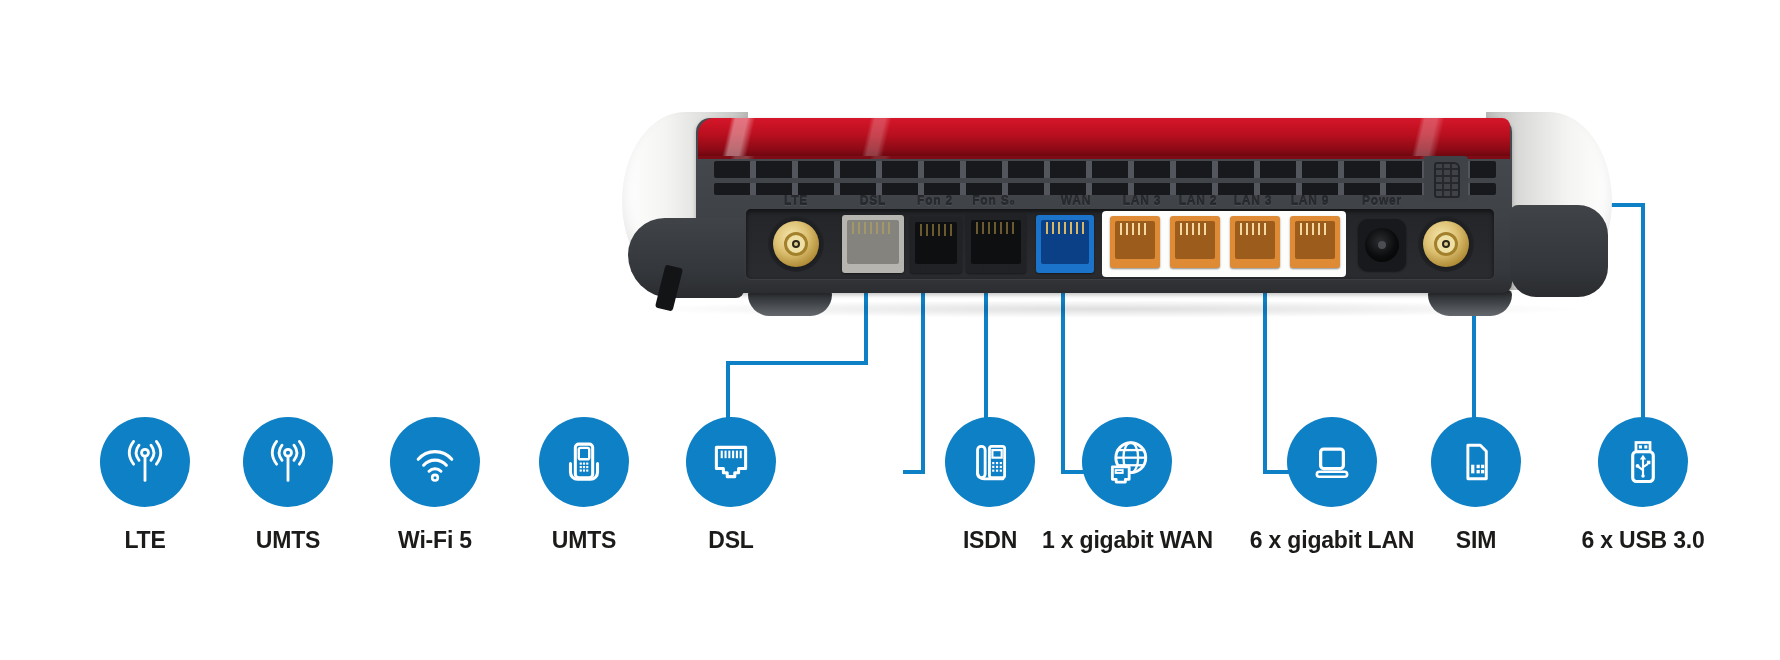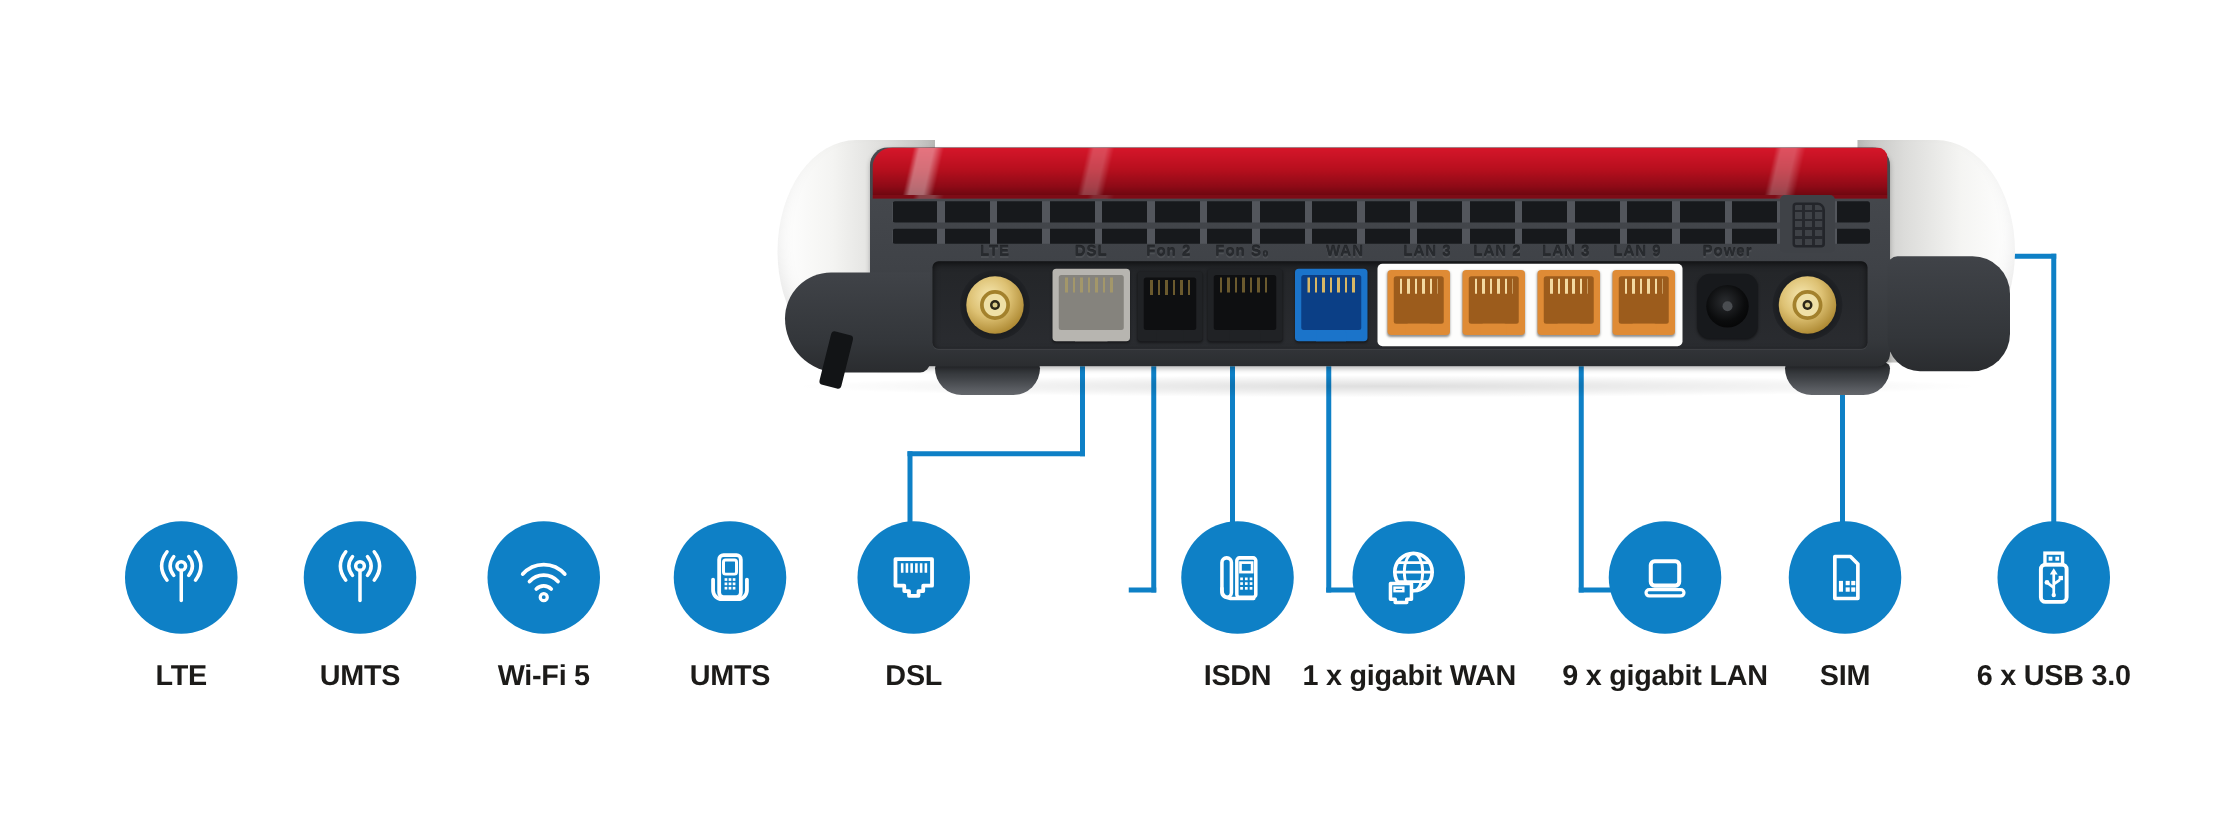--- a/index.html
+++ b/index.html
@@ -327,21 +327,21 @@
     <div class="flabel">1 x gigabit WAN</div>
   </div>
 
   <div class="feature" style="left:1247px;">
     <div class="fcircle">
       <svg viewBox="0 0 48 48" fill="none" stroke="#fff">
         <rect x="13.5" y="12" width="21" height="18" rx="2.8" stroke-width="3"></rect>
         <rect x="10" y="33" width="28" height="4.6" rx="2.3" stroke-width="2.4"></rect>
       </svg>
     </div>
-    <div class="flabel">9 x gigabit LAN</div>
+    <div class="flabel">6 x gigabit LAN</div>
   </div>
 
   <div class="feature" style="left:1391px;">
     <div class="fcircle">
       <svg viewBox="0 0 48 48" fill="none" stroke="#fff">
         <path d="M16.5 8.5 H28 L33.5 14 V39.5 H16.5 Z" stroke-width="2.7" stroke-linejoin="round"></path>
         <g fill="#fff" stroke="none">
           <rect x="19.5" y="26.5" width="3" height="8"></rect>
           <rect x="24.5" y="26.5" width="3" height="3.2"></rect>
             <rect x="28.6" y="26.5" width="3" height="3.2"></rect>

